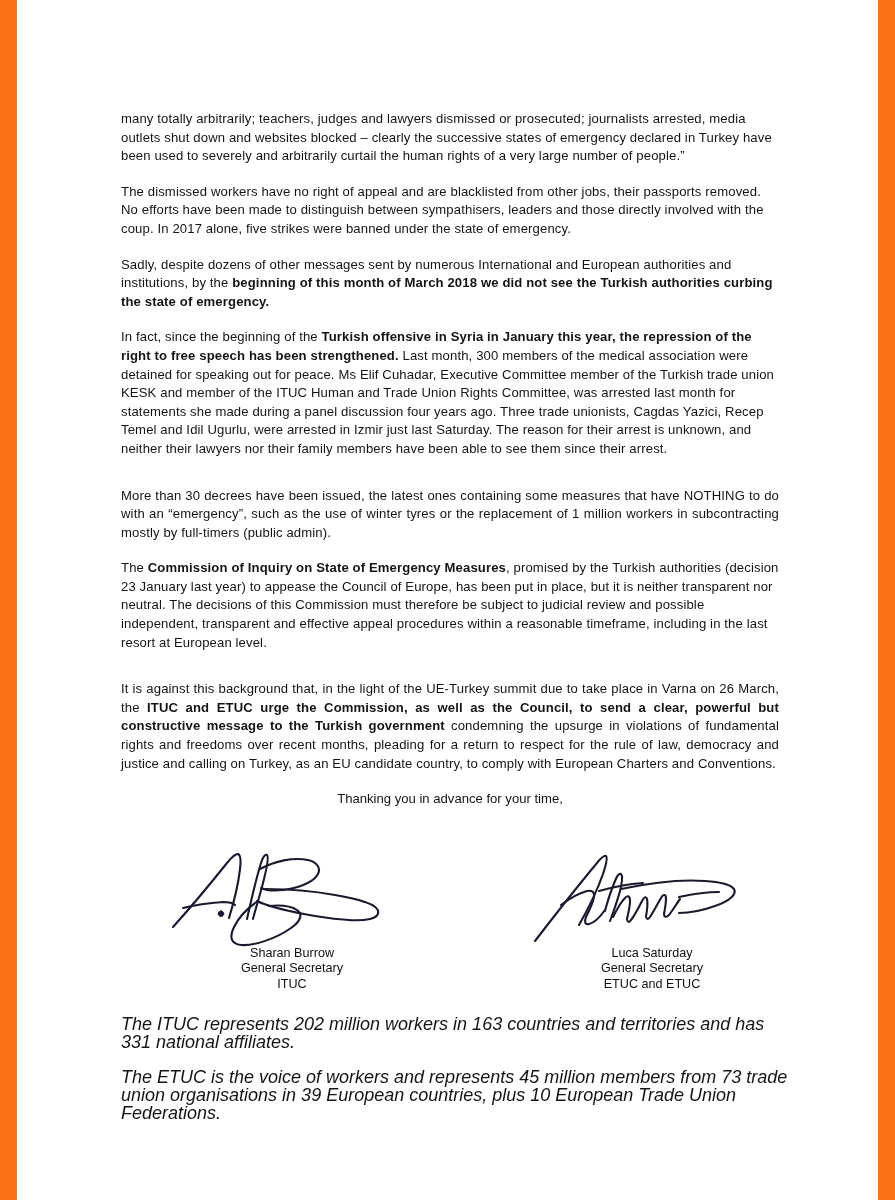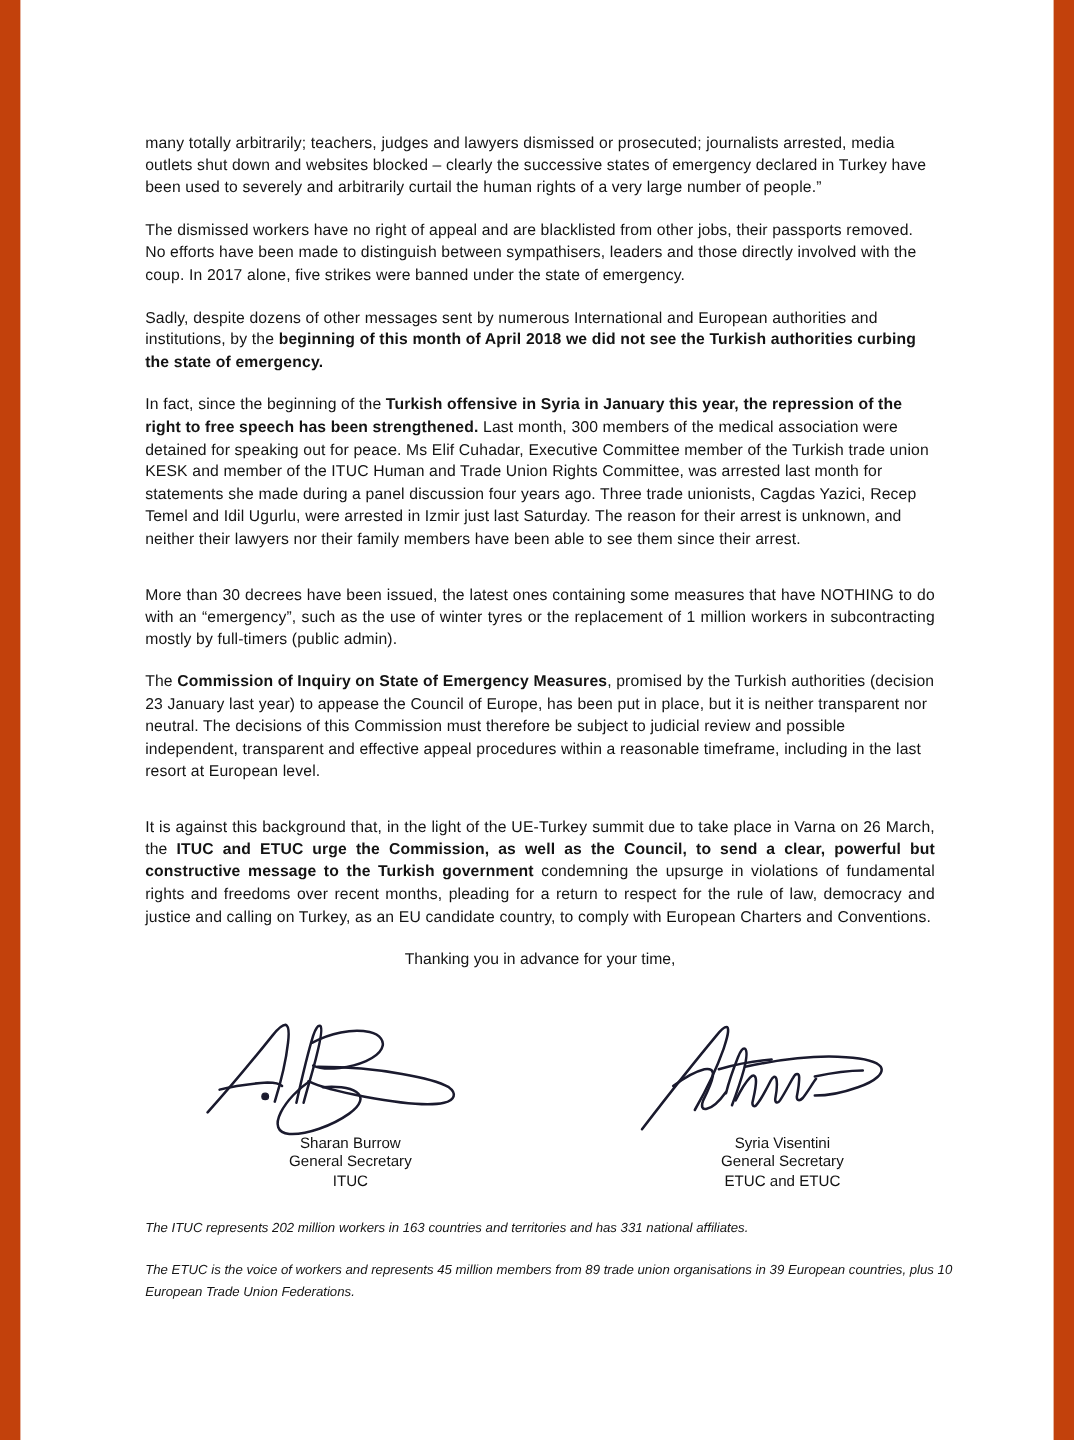--- a/index.html
+++ b/index.html
@@ -10,21 +10,21 @@
   body {
     width: 895px;
     height: 1200px;
     font-family: "Liberation Sans", sans-serif;
     overflow: hidden;
   }
   .scan-frame {
     position: relative;
     width: 895px;
     height: 1200px;
-    background: #c2410c;
+    background: #f97316;
   }
   .page-sheet {
     position: absolute;
     left: 17px;
     top: 0px;
     width: 861px;
     height: 1200px;
     background: #ffffff;
   }
   .page-body {
@@ -89,37 +89,37 @@
 
   
   .footnotes {
     position: absolute;
     left: 104px;
     top: 1015px;
     width: 676px;
   }
   .footnote {
     margin: 0 0 17px 0;
-    font-size: 11px;
+    font-size: 18px;
     line-height: 18px;
     font-style: italic;
     color: #151515;
   }
   .footnote:last-child { margin-bottom: 0; }
 </style>
 </head>
 <body>
 
 <div class="scan-frame">
   <div class="page-sheet">
 
     <div class="page-body">
         <p class="para"><span>many totally arbitrarily; teachers, judges and lawyers dismissed or prosecuted; journalists arrested, media outlets shut down and websites blocked – clearly the successive states of emergency declared in Turkey have been used to severely and arbitrarily curtail the human rights of a very large number of people.”</span></p>
         <p class="para"><span>The dismissed workers have no right of appeal and are blacklisted from other jobs, their passports removed. No efforts have been made to distinguish between sympathisers, leaders and those directly involved with the coup. In 2017 alone, five strikes were banned under the state of emergency.</span></p>
-        <p class="para"><span>Sadly, despite dozens of other messages sent by numerous International and European authorities and institutions, by the </span><b>beginning of this month of April 2018 we did not see the Turkish authorities curbing the state of emergency.</b></p>
+        <p class="para"><span>Sadly, despite dozens of other messages sent by numerous International and European authorities and institutions, by the </span><b>beginning of this month of March 2018 we did not see the Turkish authorities curbing the state of emergency.</b></p>
         <p class="para"><span>In fact, since the beginning of the </span><b>Turkish offensive in Syria in January this year, the repression of the right to free speech has been strengthened.</b><span> Last month, 300 members of the medical association were detained for speaking out for peace. Ms Elif Cuhadar, Executive Committee member of the Turkish trade union KESK and member of the ITUC Human and Trade Union Rights Committee, was arrested last month for statements she made during a panel discussion four years ago. Three trade unionists, Cagdas Yazici, Recep Temel and Idil Ugurlu, were arrested in Izmir just last Saturday. The reason for their arrest is unknown, and neither their lawyers nor their family members have been able to see them since their arrest.</span></p>
         <p class="para justify"><span>More than 30 decrees have been issued, the latest ones containing some measures that have NOTHING to do with an “emergency”, such as the use of winter tyres or the replacement of 1 million workers in subcontracting mostly by full-timers (public admin).</span></p>
         <p class="para"><span>The </span><b>Commission of Inquiry on State of Emergency Measures</b><span>, promised by the Turkish authorities (decision 23 January last year) to appease the Council of Europe, has been put in place, but it is neither transparent nor neutral. The decisions of this Commission must therefore be subject to judicial review and possible independent, transparent and effective appeal procedures within a reasonable timeframe, including in the last resort at European level.</span></p>
         <p class="para justify"><span>It is against this background that, in the light of the UE-Turkey summit due to take place in Varna on 26 March, the </span><b>ITUC and ETUC urge the Commission, as well as the Council, to send a clear, powerful but constructive message to the Turkish government</b><span> condemning the upsurge in violations of fundamental rights and freedoms over recent months, pleading for a return to respect for the rule of law, democracy and justice and calling on Turkey, as an EU candidate country, to comply with European Charters and Conventions.</span></p>
         <p class="closing thanks">Thanking you in advance for your time,</p>
       </div>
 
     <div class="sign-row">
 
       <div class="sign-col">
@@ -147,27 +147,27 @@
             <path d="M14,96 C34,70 56,42 76,18 C80,13 83,10 85,11 C87,13 85,20 82,29 C76,46 66,66 58,80"></path>
             <path d="M40,60 C48,54 58,48 66,46 C71,45 74,47 73,52 C72,58 68,66 65,72 C63,77 64,80 68,79 C73,78 79,72 84,65"></path>
             <path d="M84,66 C86,58 90,46 94,36 C96,31 98,28 100,29 C102,31 101,38 99,46 C96,57 92,68 89,76"></path>
             <path d="M78,46 C92,42 108,39 122,38"></path>
             <path d="M92,72 C96,64 100,57 104,53 C107,50 109,51 109,56 C109,62 107,69 106,74 C106,77 108,78 110,75 C114,70 118,62 121,56 C123,52 125,51 126,54 C127,59 126,66 125,71 C125,74 127,75 129,72 C133,66 137,58 140,53 C142,49 145,49 145,53 C145,58 144,64 143,69 C143,72 145,73 148,70 C152,65 156,58 159,54"></path>
             <path d="M100,44 C128,38 158,34 184,36 C200,37 210,40 213,44 C216,49 209,56 194,61 C180,66 166,68 158,68"></path>
             <path d="M158,52 C172,49 186,47 198,47"></path>
           </g>
         </svg>
         <div class="sign-names">
-          <div>Syria Visentini</div>
+          <div>Luca Saturday</div>
           <div>General Secretary</div>
           <div>ETUC and ETUC</div>
         </div>
       </div>
 
     </div>
 
     <div class="footnotes">
         <p class="footnote">The ITUC represents 202 million workers in 163 countries and territories and has 331 national affiliates.</p>
-        <p class="footnote">The ETUC is the voice of workers and represents 45 million members from 89 trade union organisations in 39 European countries, plus 10 European Trade Union Federations.</p>
+        <p class="footnote">The ETUC is the voice of workers and represents 45 million members from 73 trade union organisations in 39 European countries, plus 10 European Trade Union Federations.</p>
       </div>
 
   </div>
 </div>
 
 </body></html>

